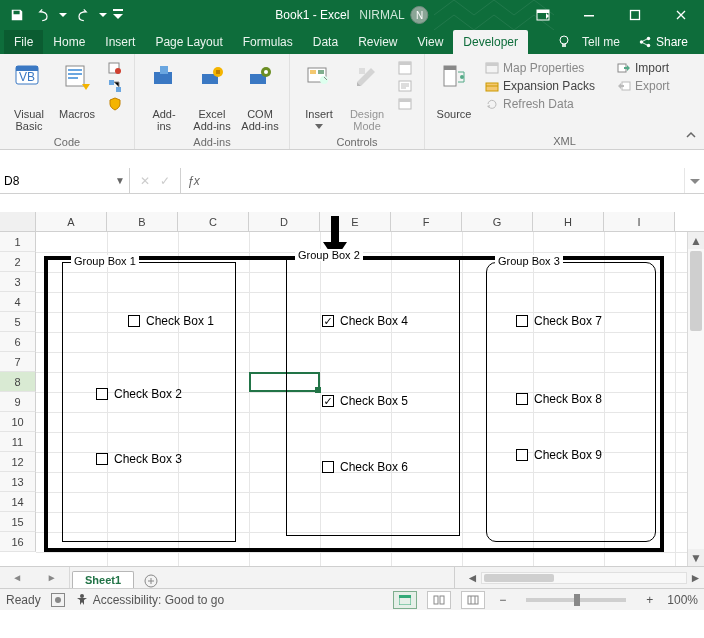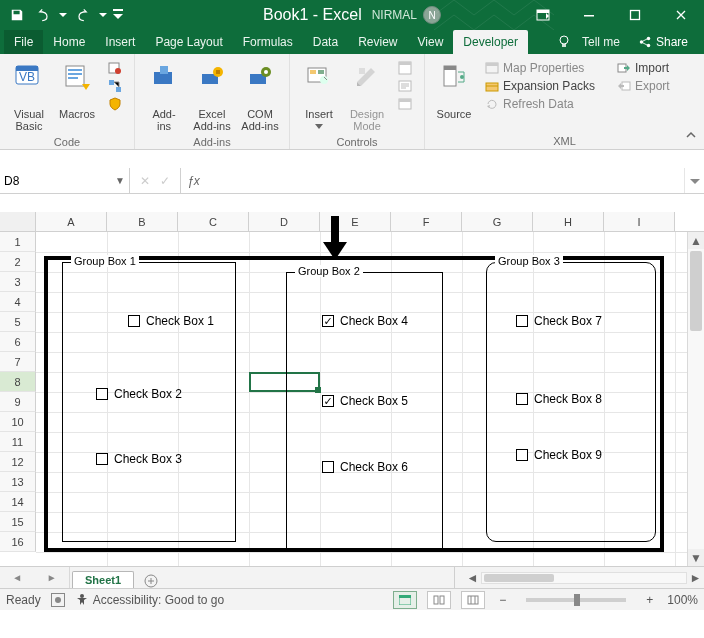--- a/index.html
+++ b/index.html
@@ -3,21 +3,21 @@
 <meta charset="utf-8">
 <style>
   * { box-sizing: border-box; margin: 0; padding: 0; font-family: "Segoe UI", Arial, sans-serif; font-size: 12px; user-select: none; }
   body { background: #ffffff; width: 704px; height: 638px; overflow: hidden; position: relative; }
 
   
   .titlebar { background: #0e6d3b; height: 30px; display: flex; align-items: center; color: #fff; position: relative; }
   .qat { display: flex; gap: 4px; align-items: center; padding: 0 6px; }
   .qat .q-item { width: 22px; height: 22px; display: flex; align-items: center; justify-content: center; color:#fff; }
   .title-center { position: absolute; left: 50%; transform: translateX(-50%); display: flex; align-items: center; gap: 10px; }
-  .title-center .book { color: #fff; font-size: 16px; }
+  .title-center .book { color: #fff; font-size: 12px; }
   .title-center .user { color: #cfe7d8; font-size: 12px; display:flex; align-items:center; gap:6px;}
   .avatar { width: 18px; height: 18px; border-radius: 50%; background: #8aa596; color: #fff; display: flex; align-items: center; justify-content: center; font-size: 10px; border:1px solid #6f8c7e;}
   .win-ctrls { margin-left: auto; display: flex; }
   .win-ctrls .btn { width: 46px; height: 30px; display: flex; align-items: center; justify-content: center; color: #fff; }
   .pattern { position:absolute; right:150px; top:0; width:120px; height:30px; opacity:0.08; }
 
   
   .ribbon-tabs { background: #0e6d3b; height: 24px; display: flex; align-items: stretch; color: #fff; padding-left: 4px; position:relative;}
   .rtab { padding: 0 10px; display: flex; align-items: center; font-size: 12px; color: #eaf4ee; }
   .rtab.file { background: #0b5c31; }
@@ -513,21 +513,21 @@
             <rect x="8" y="0" width="8" height="28" fill="#000"></rect>
             <path d="M0 26 H24 L12 44 Z" fill="#000"></path>
           </svg>
       </div>
 
       <div class="thick-border" style="left:8px; top:4px; width:620px; height:296px;"></div>
 
       <div class="group-box" style="left:26px; top:10px; width:174px; height:280px;">
         <div class="lbl-wrap">Group Box 1</div>
       </div>
-      <div class="group-box" style="left:250px; top:20px; width:157px; height:280px;">
+      <div class="group-box" style="left:250px; top:4px; width:174px; height:280px;">
         <div class="lbl-wrap">Group Box 2</div>
       </div>
       <div class="group-box" style="left:450px; top:10px; width:170px; height:280px;border-radius:10px;">
         <div class="lbl-wrap">Group Box 3</div>
       </div>
 
       <div class="check-item" style="left:60px; top:62px;padding-left:32px;">
           <div class="box"></div>
           <span>Check Box 1</span>
         </div>

